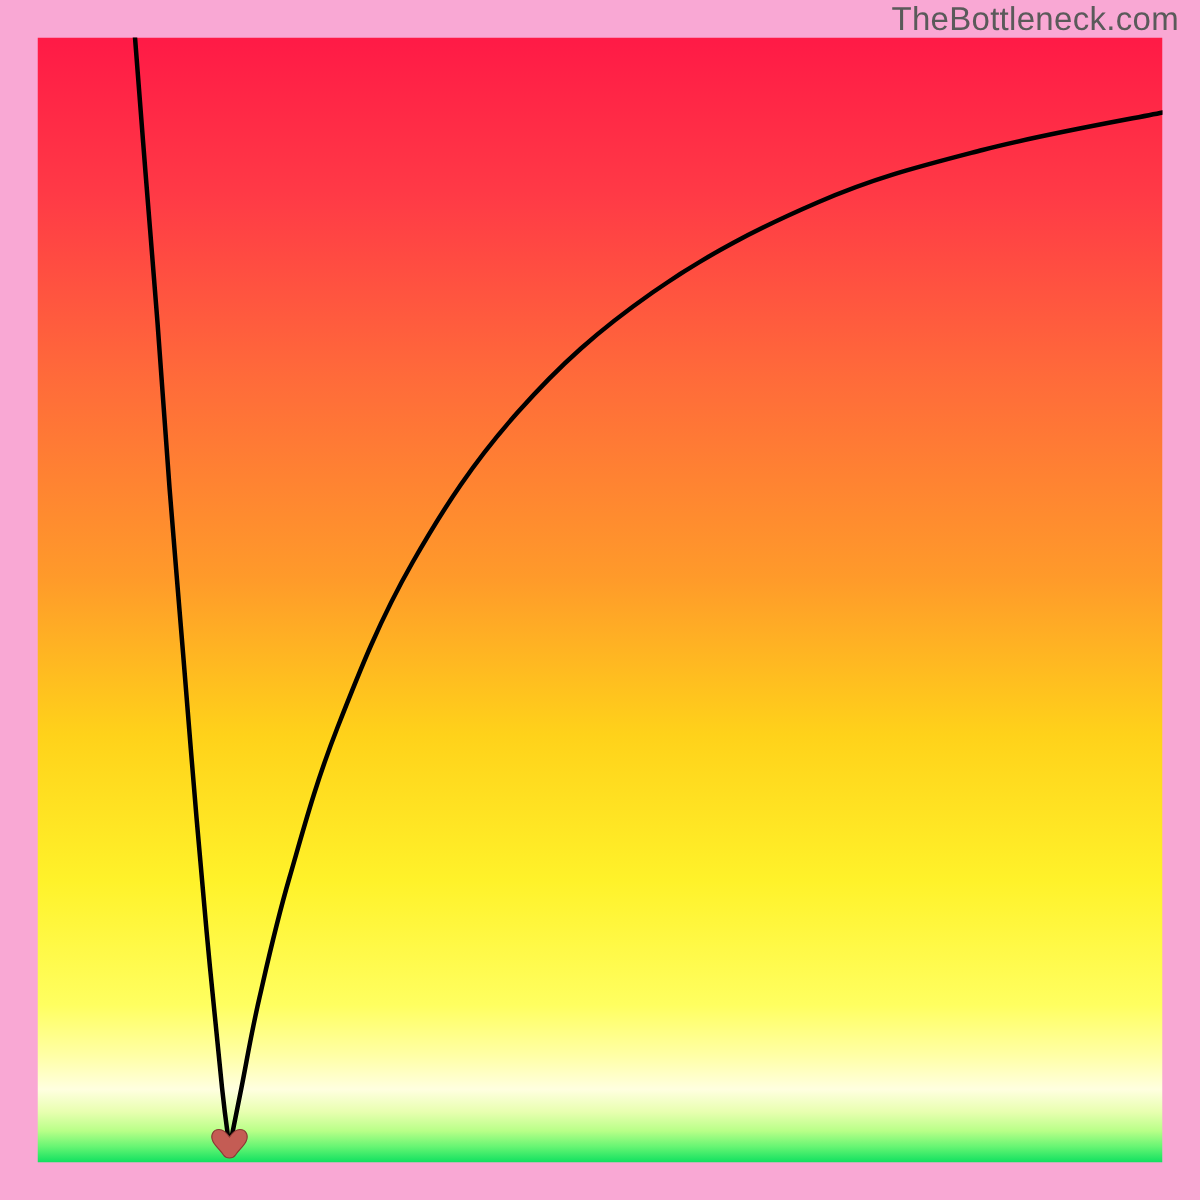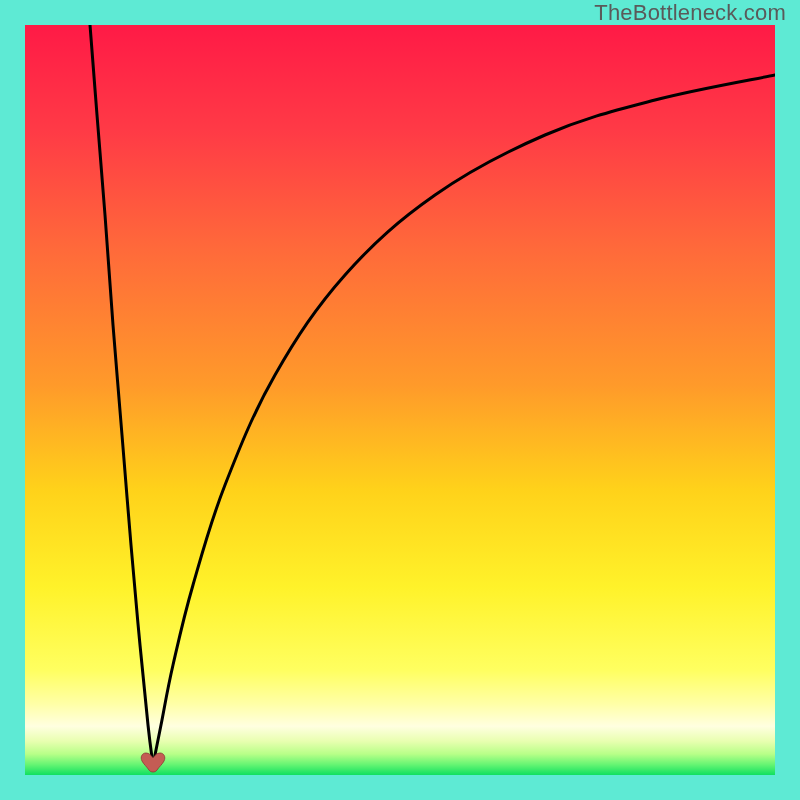--- a/index.html
+++ b/index.html
@@ -10,21 +10,21 @@
     overflow: hidden;
     background: #000;
     font-family: Arial, Helvetica, sans-serif;
   }
   .frame {
     position: absolute;
     top: 0;
     left: 0;
     width: 800px;
     height: 800px;
-    background: #5eead4;
+    background: #f9a8d4;
   }
   .watermark {
     position: absolute;
     top: 0;
     right: 14px;
     color: #5a5a5a;
     font-size: 22px;
     font-weight: 400;
     letter-spacing: 0.2px;
   }

